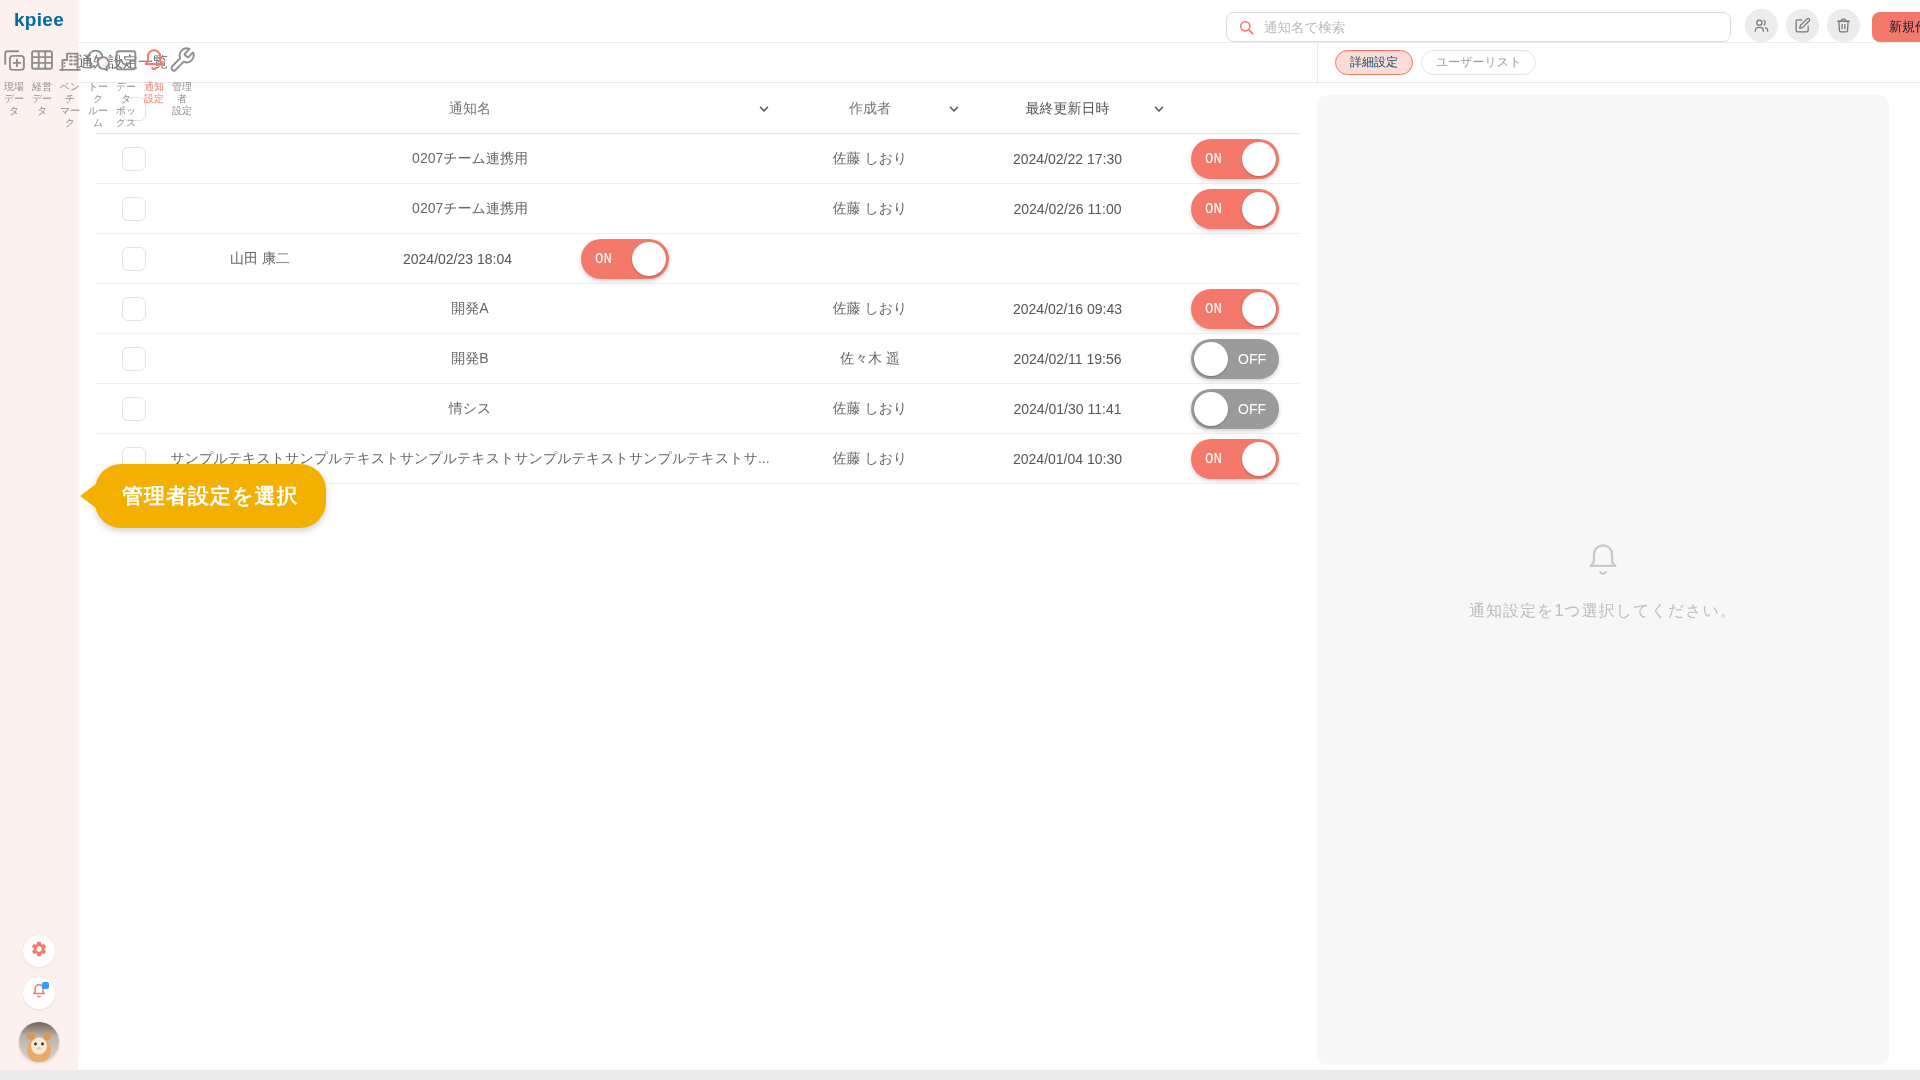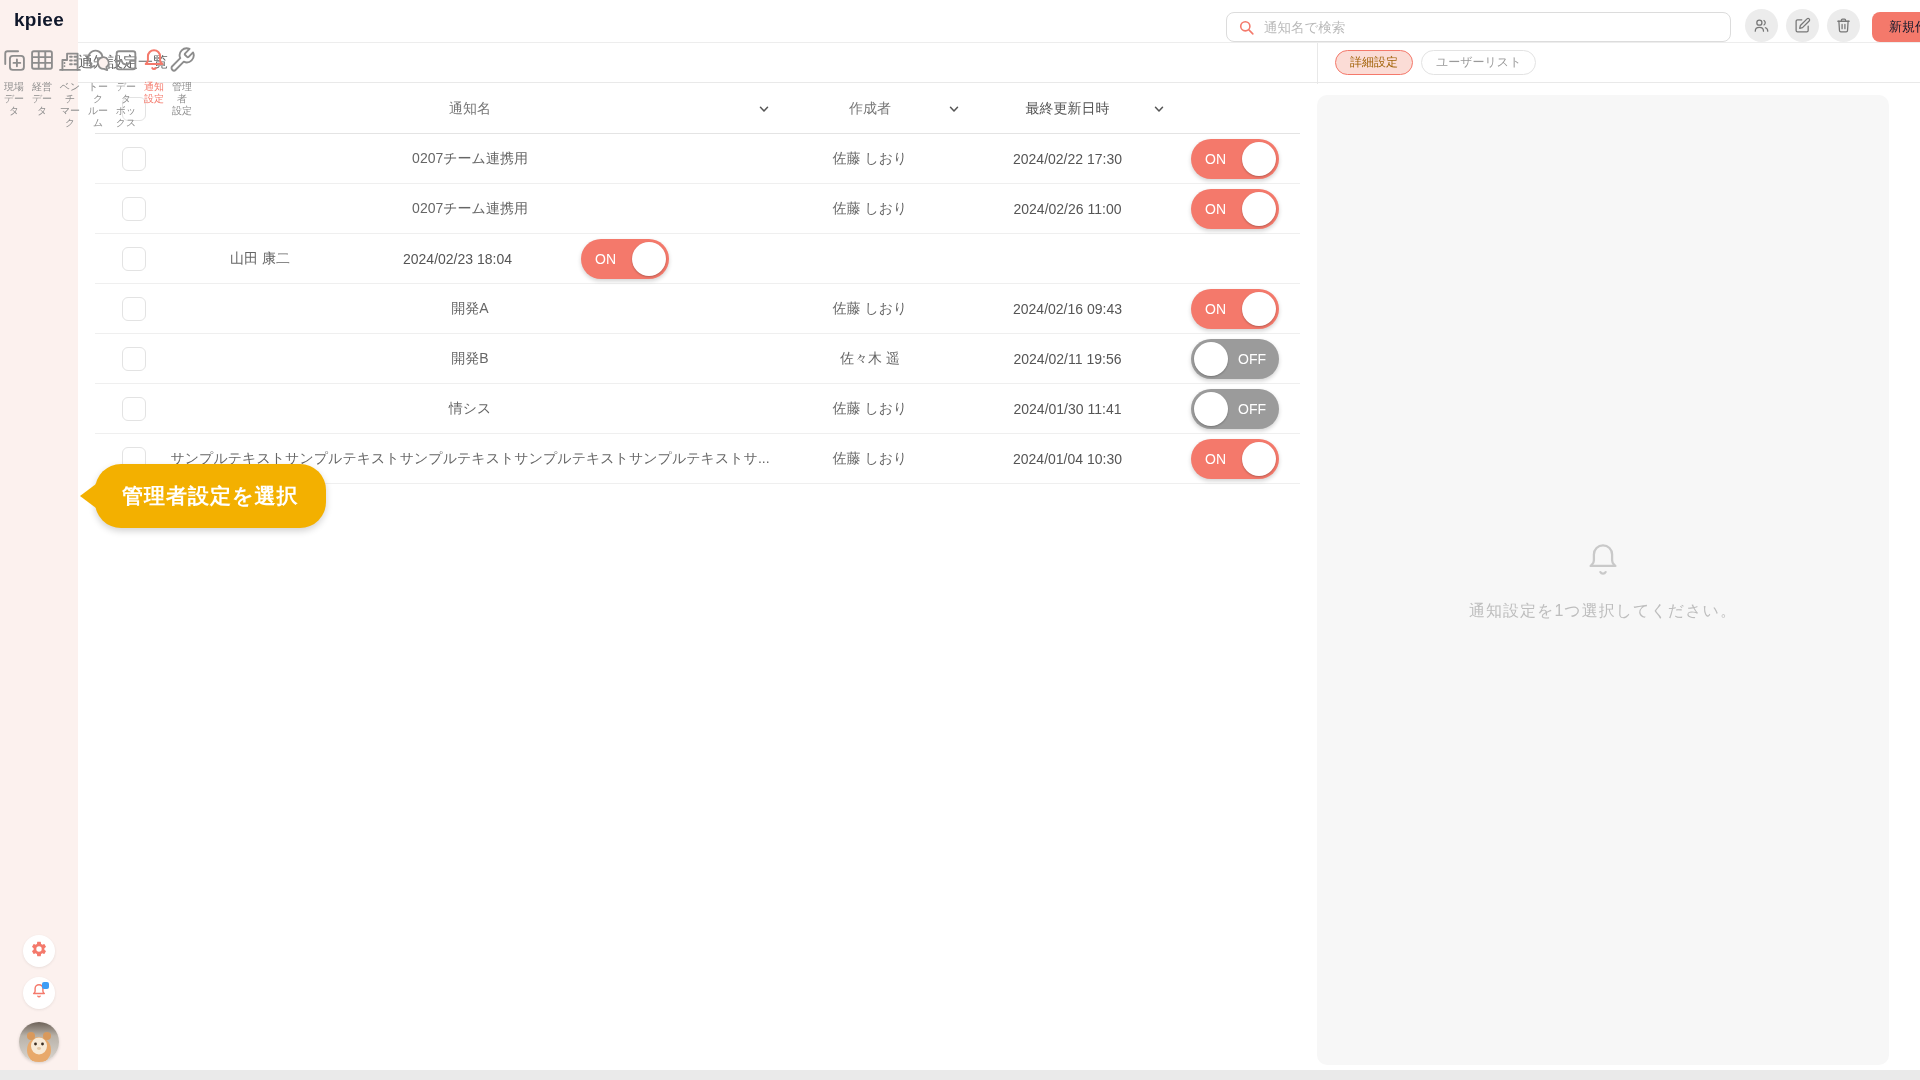--- a/index.html
+++ b/index.html
@@ -1,21 +1,21 @@
 <!DOCTYPE html>
 <html><head>
 <meta charset="utf-8">
 <style>
   * { margin:0; padding:0; box-sizing:border-box; }
   html,body { width:1920px; height:1080px; overflow:hidden; }
   body { font-family:"Liberation Sans","DejaVu Sans",sans-serif; background:#ffffff; position:relative; color:#666; }
 
   
   .sidebar { position:absolute; left:0; top:0; width:78px; height:1070px; background:#fcf1ee; z-index:5; }
-  .logo { margin-top:9px; text-align:center; color:#0f172a; font-weight:bold; font-size:19px; letter-spacing:.3px; }
+  .logo { margin-top:9px; text-align:center; color:#0369a1; font-weight:bold; font-size:19px; letter-spacing:.3px; }
   .nav { margin-top:15px; display:flex; flex-direction:row; }
   .nav-item { width:78px; height:70px; display:flex; flex-direction:column; align-items:center; cursor:pointer; color:#8d8d8d; }
   .nav-item svg { width:28px; height:28px; flex:none; }
   .nav-label { font-size:10px; line-height:12px; text-align:center; margin-top:3px; color:#8d8d8d; }
   .nav-item.active { color:#f4796b; }
   .nav-item.active .nav-label { color:#f4796b; }
   .side-foot { position:absolute; left:0; bottom:8px; width:78px; display:flex; flex-direction:column; align-items:center; }
   .circle-btn { width:32px; height:32px; border-radius:50%; background:#ffffff; box-shadow:0 1px 3px rgba(0,0,0,.08);
                 display:flex; align-items:center; justify-content:center; color:#f4796b; cursor:pointer; position:relative; }
   .circle-btn + .circle-btn { margin-top:10px; }
@@ -36,40 +36,40 @@
   .icon-btn + .icon-btn { margin-left:8px; }
   .create-btn { margin-left:12px; margin-right:12px; height:30px; padding:0 17px; background:#f4796b; border:none; border-radius:8px;
                 color:#0f172a; font-size:13px; cursor:pointer; font-family:inherit; }
 
   
   .subheader { position:absolute; left:78px; top:43px; width:1842px; height:40px; border-bottom:1px solid #e9e9e9; display:flex; }
   .page-title { width:1239px; display:flex; align-items:center; font-size:15px; color:#666; }
   .tabs { display:flex; align-items:center; gap:8px; padding-left:18px; }
   .tab { height:25px; padding:0 14px; border-radius:13px; font-size:12px; display:flex; align-items:center; cursor:pointer;
          border:1px solid #e3e3e3; background:#fff; color:#9a9a9a; }
-  .tab.active { border-color:#f4796b; background:#fbdcd6; color:#a16207; }
+  .tab.active { border-color:#f4796b; background:#fbdcd6; color:#0c4a6e; }
 
   
   .main { position:absolute; left:78px; top:84px; width:1239px; height:986px; background:#fff; padding:0 17px; }
   .thead { height:50px; display:flex; align-items:center; border-bottom:1px solid #e4e4e4; color:#777; font-size:14px; }
   .trow { height:50px; display:flex; align-items:center; border-bottom:1px solid #efefef; font-size:14px; color:#666; }
   .col-check { width:70px; flex:none; display:flex; align-items:center; }
   .checkbox { width:24px; height:24px; margin-left:27px; border:1.5px solid #e3e3e3; border-radius:6px; background:#fff; cursor:pointer; }
   .col-name { width:610px; flex:none; text-align:center; position:relative; white-space:nowrap; overflow:hidden; text-overflow:ellipsis; }
   .col-author { width:190px; flex:none; text-align:center; position:relative; }
   .col-date { width:205px; flex:none; text-align:center; position:relative; color:#555; }
   .col-toggle { width:130px; flex:none; display:flex; justify-content:center; }
   .sort { position:absolute; right:4px; top:50%; transform:translateY(-50%); cursor:pointer; color:#555; line-height:0; }
 
   .toggle { width:88px; height:40px; border-radius:20px; position:relative; cursor:pointer;
             display:flex; align-items:center; box-shadow:0 2px 4px rgba(0,0,0,.18); }
   .toggle .t-label { color:#fff; font-size:14px; }
   .toggle .knob { position:absolute; top:3px; width:34px; height:34px; border-radius:50%; background:#fff;
                   box-shadow:0 1px 2px rgba(0,0,0,.25); }
-  .toggle.on { background:#f4796b; }
+  .toggle.on { background:#f4796b;font-family:Liberation Mono, monospace; }
   .toggle.on .t-label { margin-left:14px; }
   .toggle.on .knob { right:3px; }
   .toggle.off { background:#9b9b9b; }
   .toggle.off .t-label { margin-left:47px; }
   .toggle.off .knob { left:3px; }
 
   
   .divider { position:absolute; left:1317px; top:43px; width:1px; height:1027px; background:#e8e8e8; }
   .right-panel { position:absolute; left:1304px; top:84px; width:602px; height:986px; background:#fff; }
   .panel-card { margin:11px 17px 0 13px; height:970px; background:#f7f7f7; border-radius:10px;

